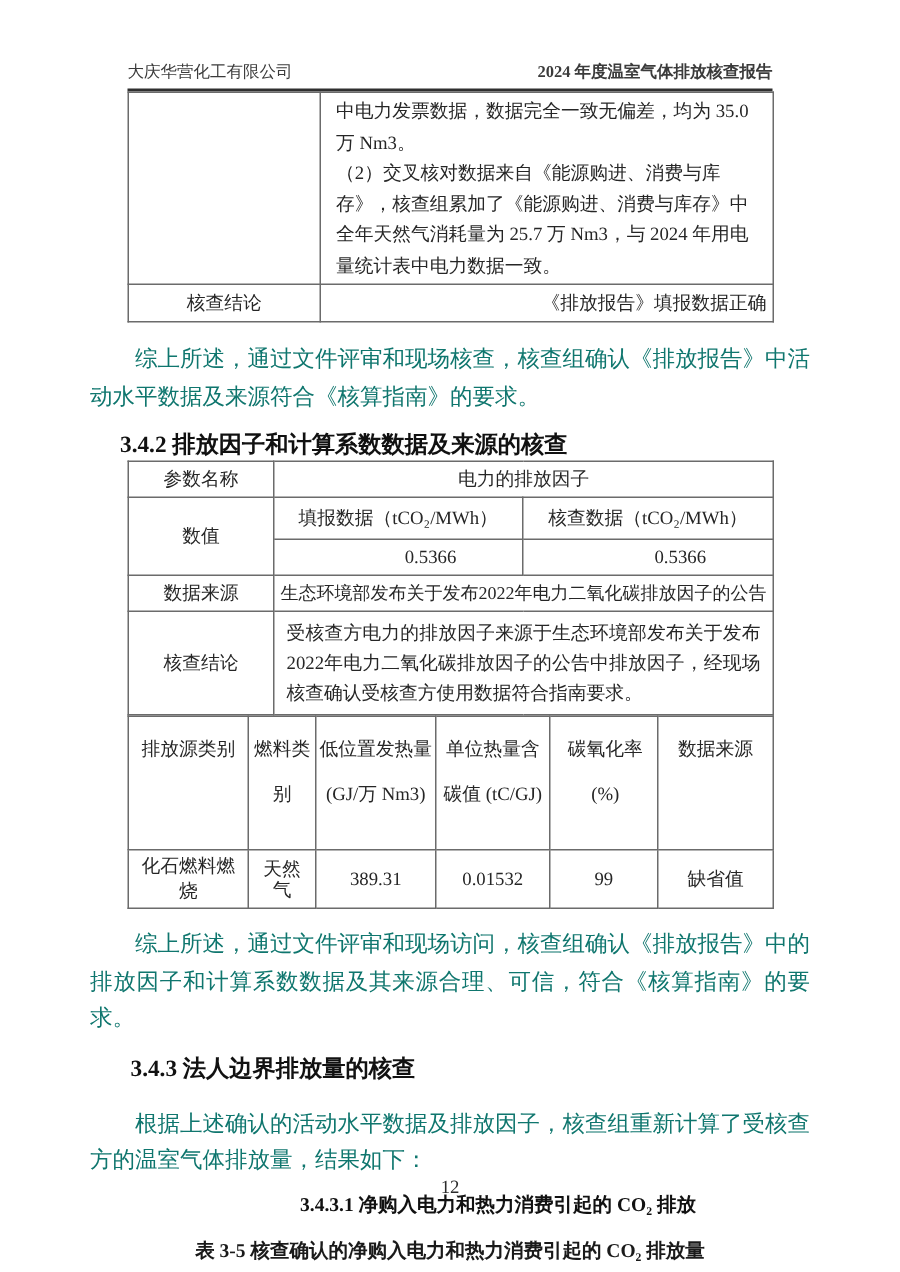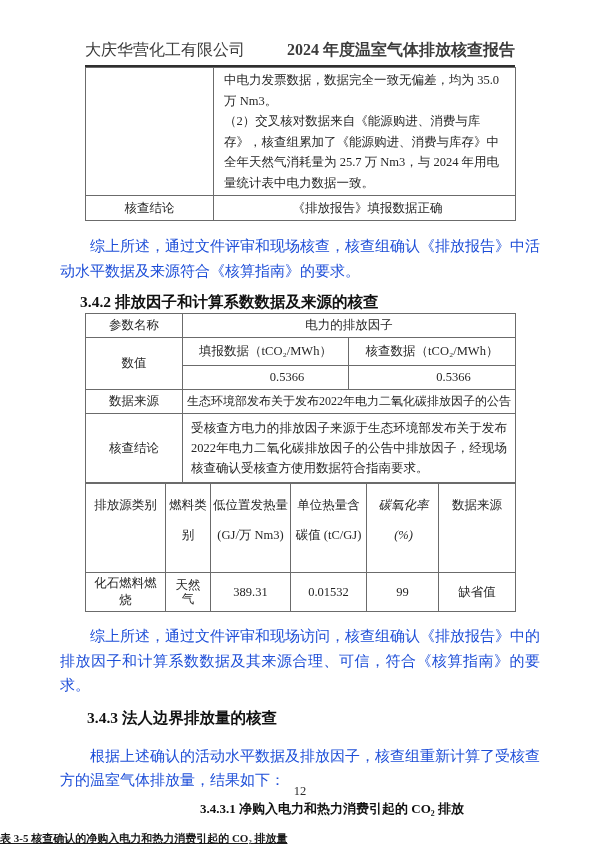--- a/index.html
+++ b/index.html
@@ -10,48 +10,48 @@
     font-family:"Liberation Serif","DejaVu Serif",serif;
     color:#1f1f1f;
     overflow:hidden;
   }
   
   .hdr{
     margin:0 85px;
     padding-top:40px;padding-bottom:4px;
     border-bottom:2px solid #2f2f2f;
     display:flex;justify-content:space-between;align-items:flex-end;
-    font-size:16px;color:#3b3b3b;
+    font-size:11px;color:#3b3b3b;
   }
   .hdr .right{font-weight:bold;}
   
   table.doc{
     border-collapse:collapse;table-layout:fixed;
     width:430px;margin:0 85px;
     font-size:12.5px;color:#262626;
   }
   table.doc td{
     border:1px solid #6b6b6b;
     padding:1px 4px;
     text-align:center;vertical-align:middle;
     overflow:hidden;
   }
   
   .t1{margin-top:7px;}
   .t1 .cell-note{text-align:left;padding:2px 10px;line-height:20.5px;}
   .t1 .cell-note p{margin:0;}
   .t1 .row-concl td{height:22px;}
   .t1 .cell-left{width:128px;}
-  .t1 .cell-val{text-align:center;padding-left:10px;}
+  .t1 .cell-val{text-align:right;padding-left:10px;}
   
   .para{
     margin:0 60px;width:480px;
     font-size:15px;line-height:24.5px;
     text-align:justify;text-indent:2em;
-    color:#1d4ed8;
+    color:#0f766e;
   }
   .p1{margin-top:13px;}
   .p2{margin-top:12px;}
   .p3{margin-top:15px;}
   
   .h2{
     margin:0 28px;
     font-size:15.5px;font-weight:bold;color:#111;
   }
   .h342{margin-top:9px;margin-left:80px;}
@@ -67,27 +67,27 @@
   .t2 .cell-concl-val{
     text-align:justify;padding:4px 8px;
     line-height:20px;height:60px;
   }
   
   .t3{margin-top:34px;font-size:12px;}
   .t3 td.hd{
     vertical-align:top;line-height:30px;
     padding:6px 2px 2px;height:80px;
   }
-  .t3 td.hd.pct{padding-left:10px;padding-right:8px;font-style:italic;}
+  .t3 td.hd.pct{padding-left:10px;padding-right:8px;}
   .t3 .datarow td{height:36px;font-size:12.5px;}
   .t3 .datarow .fuel{line-height:14px;}
   
   .caption{
-    margin-top:13px;text-align:left;
-    font-size:11px;font-weight:bold;color:#1a1a1a;text-decoration:underline;
+    margin-top:13px;text-align:center;
+    font-size:13px;font-weight:bold;color:#1a1a1a;
   }
   .pagenum{
     position:absolute;left:0;right:0;top:784px;
     text-align:center;font-size:12.5px;color:#2b2b2b;
   }
 </style>
 </head>
 <body>
 
 <div class="page">

